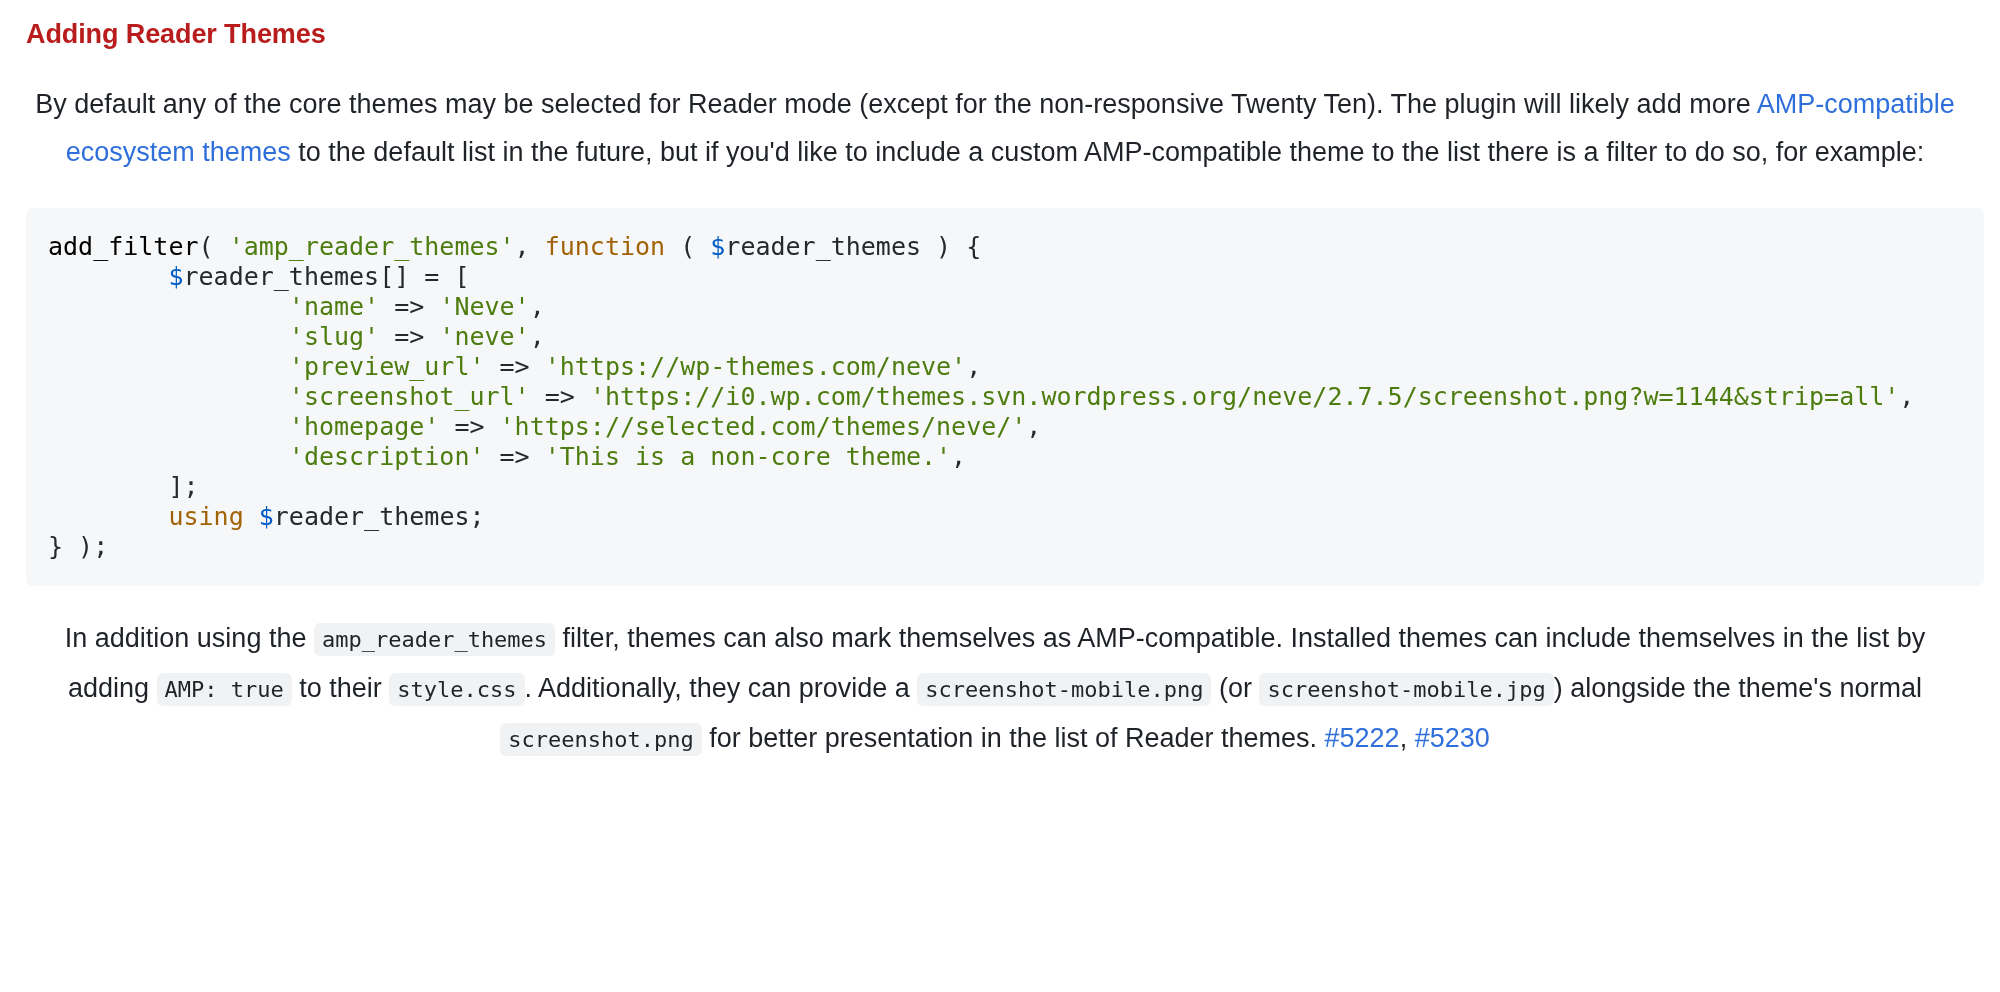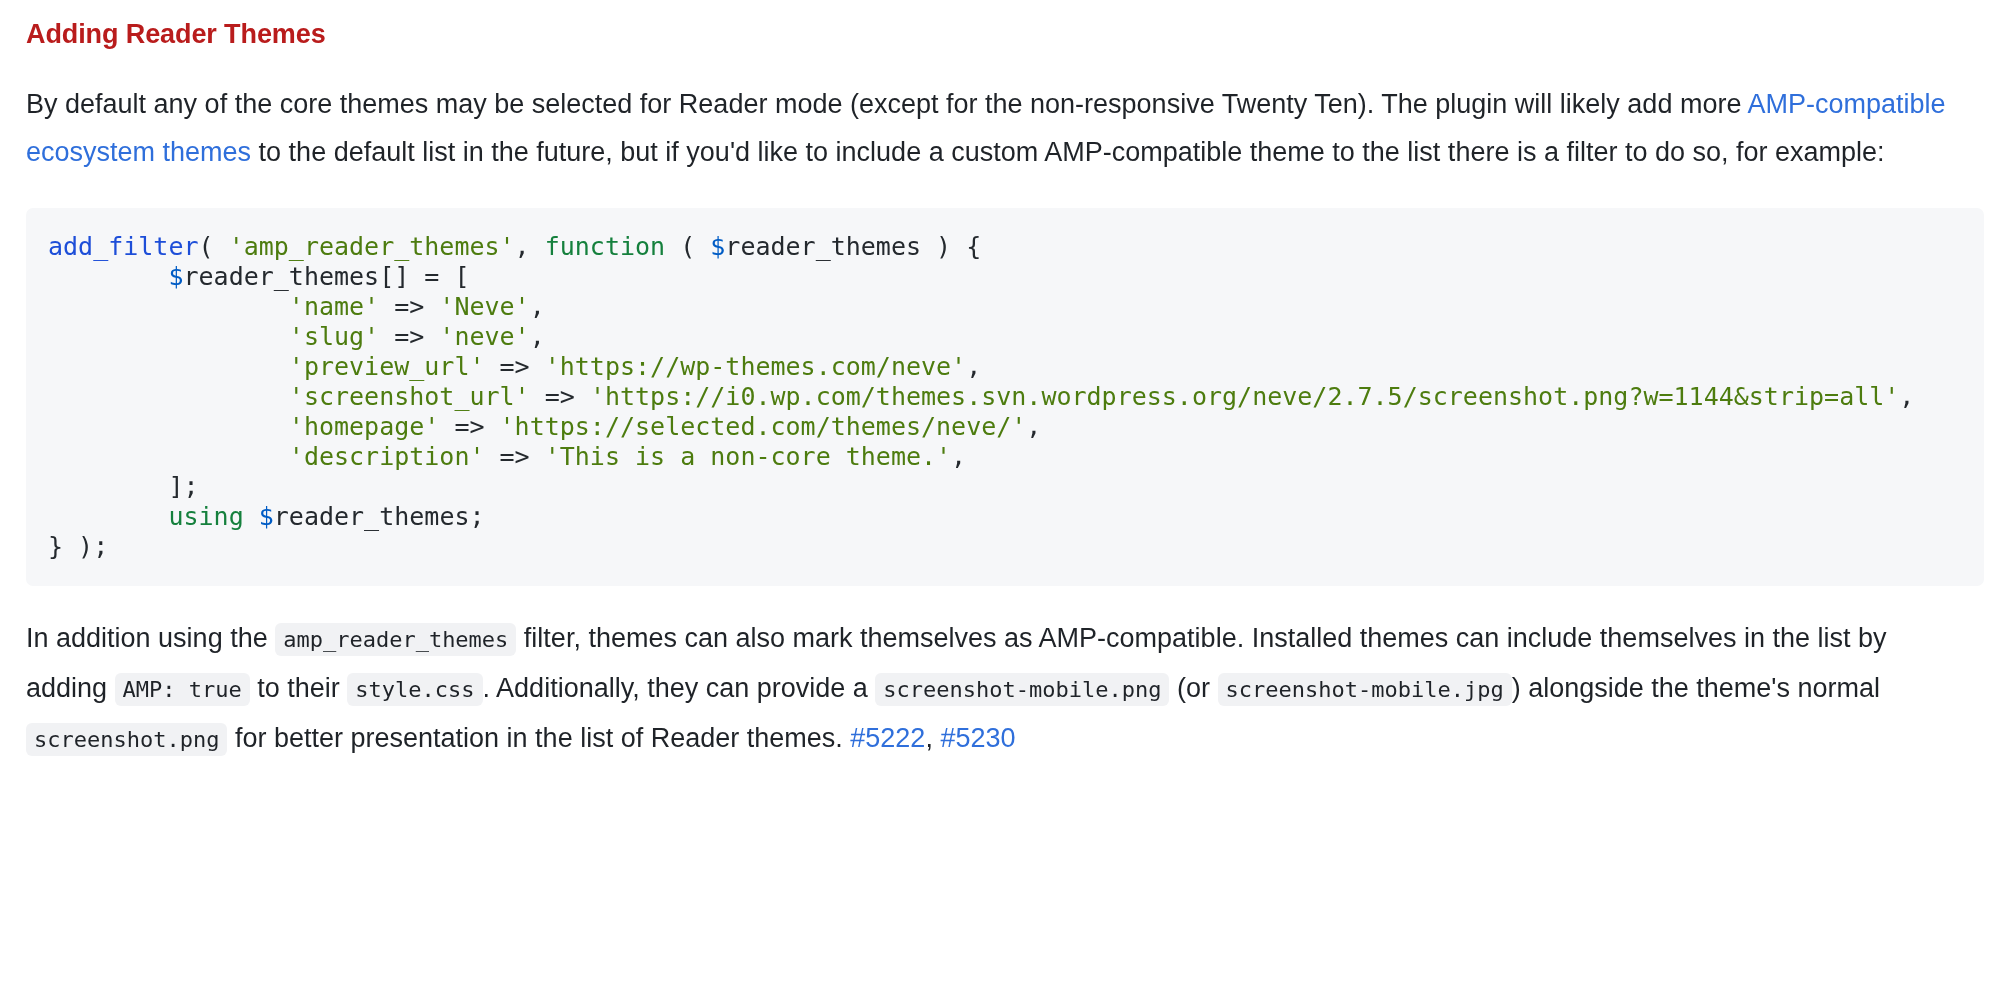--- a/index.html
+++ b/index.html
@@ -33,20 +33,21 @@
     letter-spacing: -0.1px;
   }
 
   p.doc-para {
     font-size: 27px;
     line-height: 48px;
     margin: 0;
     padding-top: 28px;
     color: #1f2328;
     max-width: 1938px;
+    text-align: center;
   }
 
   a.doc-link {
     color: #2f6fdb;
     text-decoration: none;
   }
 
   code.inline-code {
     font-family: "DejaVu Sans Mono", "Liberation Mono", monospace;
     font-size: 22px;
@@ -73,22 +74,22 @@
     font-family: "DejaVu Sans Mono", "Liberation Mono", monospace;
     font-size: 25px;
     line-height: 30px;
     color: #24292e;
     white-space: pre;
     overflow: hidden;
     tab-size: 8;
     -moz-tab-size: 8;
   }
 
-  .tok-fn   { color: #1d4ed8; }
-  .tok-kw   { color: #15803d; }
+  .tok-fn   { color: #000000; }
+  .tok-kw   { color: #a16207; }
   .tok-str  { color: #4d7c0f; }
   .tok-var  { color: #005cc5; }
   .tok-plain{ color: #24292e; }
 
   .afterblock { padding-top: 30px; }
 </style>
 </head>
 <body>
 
 <div class="page">

